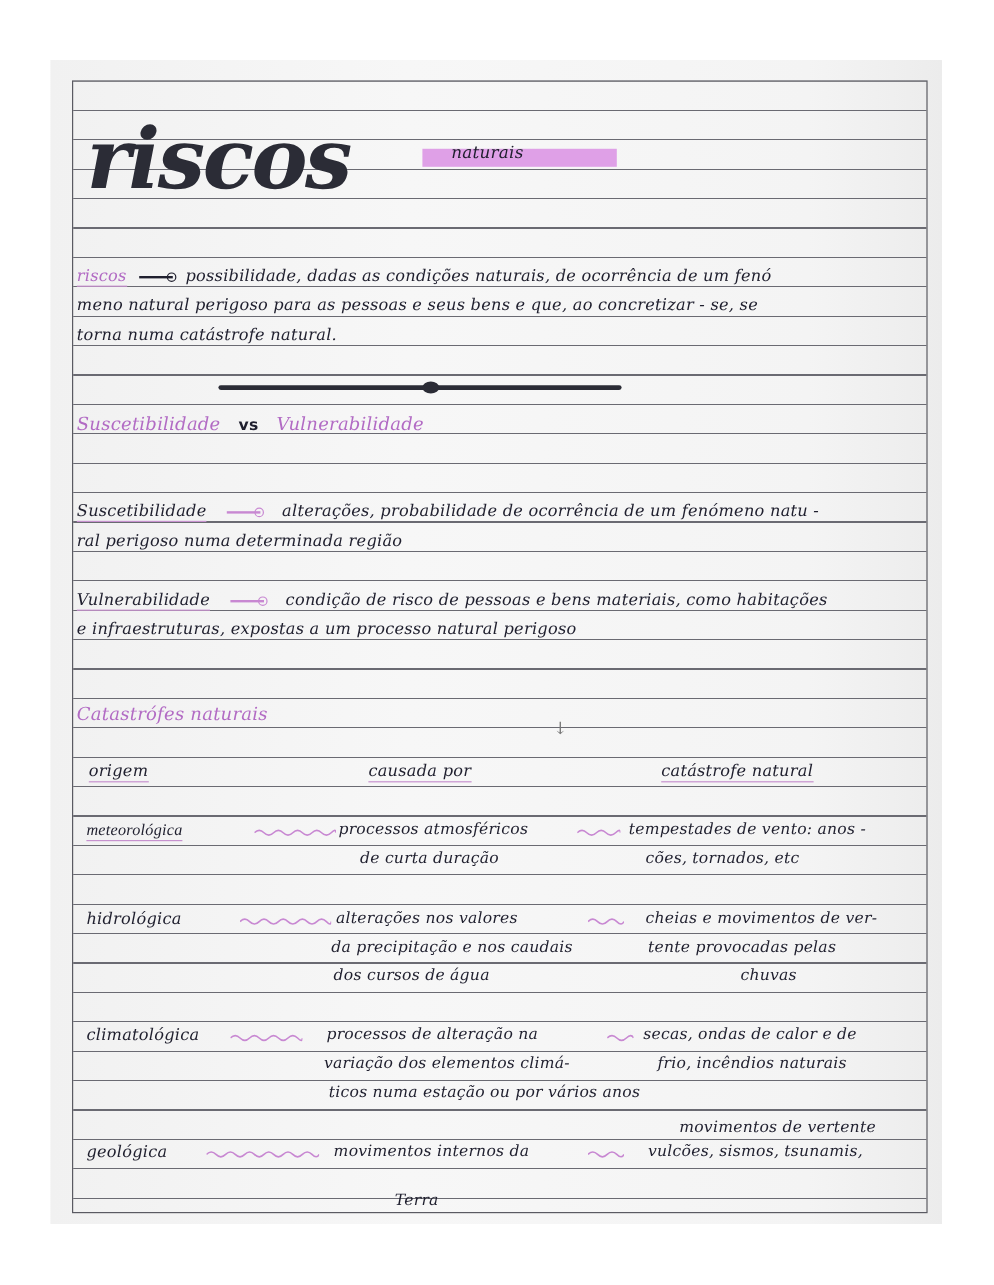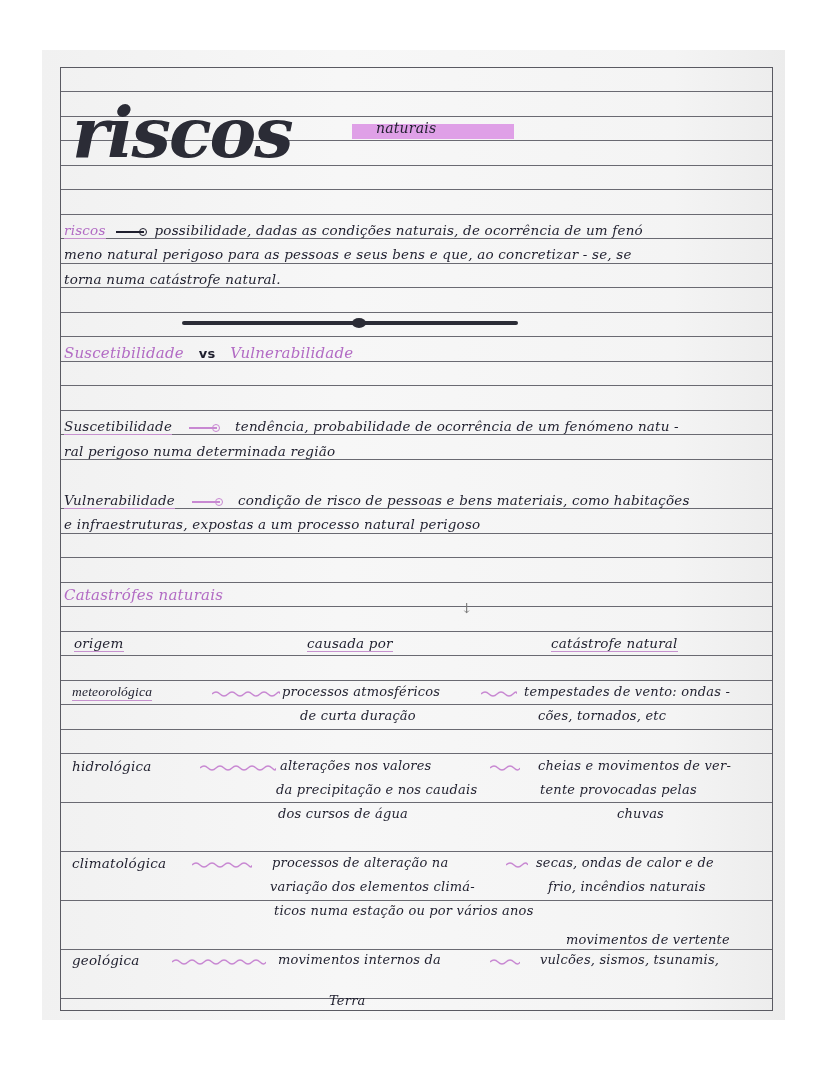--- a/index.html
+++ b/index.html
@@ -81,21 +81,21 @@
 
 <div class="hw" style="left:64px; top:344px; font-size:15px;">
   <span class="pink">Suscetibilidade</span>
   <span style="font-style:normal; font-weight:bold; font-family:'DejaVu Sans', sans-serif; margin:0 10px; font-size:13px;">vs</span>
   <span class="pink">Vulnerabilidade</span>
 </div>
 
 <div class="hw" style="left:64px; top:418px;">
   <span class="ul">Suscetibilidade</span>
   <span class="arrow" style="margin-left:12px; margin-right:14px;"></span>
-  <span>tendência, probabilidade de ocorrência de um fenómeno natu -</span>
+  <span>alterações, probabilidade de ocorrência de um fenómeno natu -</span>
 </div>
 <div class="hw" style="left:64px; top:443px;">ral perigoso numa determinada região</div>
 
 <div class="hw" style="left:64px; top:492px;">
   <span class="ul">Vulnerabilidade</span>
   <span class="arrow" style="margin-left:12px; margin-right:14px;"></span>
   <span>condição de risco de pessoas e bens materiais, como habitações</span>
 </div>
 <div class="hw" style="left:64px; top:516px;">e infraestruturas, expostas a um processo natural perigoso</div>
 
@@ -112,21 +112,21 @@
       <path d="M0 4 Q4 0 8 4 T16 4 T24 4 T32 4 T40 4 T48 4 T56 4 T64 4 T68 4" fill="none" stroke="#c888d2" stroke-width="1.3"></path>
     </svg>
   </div>
 <div class="hw sm" style="left:282px; top:684px;">processos atmosféricos</div>
 <div class="hw sm" style="left:300px; top:708px;">de curta duração</div>
 <div class="squiggle" style="left:481px; top:690px;">
     <svg width="36" height="8">
       <path d="M0 4 Q4 0 8 4 T16 4 T24 4 T32 4 T36 4" fill="none" stroke="#c888d2" stroke-width="1.3"></path>
     </svg>
   </div>
-<div class="hw sm" style="left:524px; top:684px;">tempestades de vento: ondas -</div>
+<div class="hw sm" style="left:524px; top:684px;">tempestades de vento: anos -</div>
 <div class="hw sm" style="left:538px; top:708px;">cões, tornados, etc</div>
 
 <div class="hw" style="left:72px; top:758px;">hidrológica</div>
 <div class="squiggle" style="left:200px; top:764px;">
     <svg width="76" height="8">
       <path d="M0 4 Q4 0 8 4 T16 4 T24 4 T32 4 T40 4 T48 4 T56 4 T64 4 T72 4 T76 4" fill="none" stroke="#c888d2" stroke-width="1.3"></path>
     </svg>
   </div>
 <div class="hw sm" style="left:280px; top:758px;text-align:center;">alterações nos valores</div>
 <div class="hw sm" style="left:276px; top:782px;">da precipitação e nos caudais</div>

